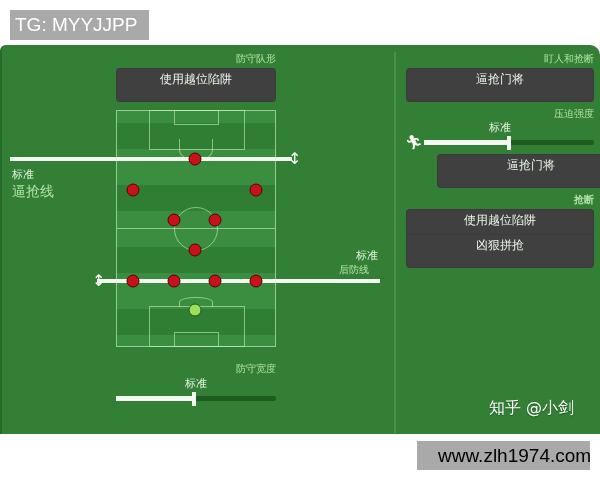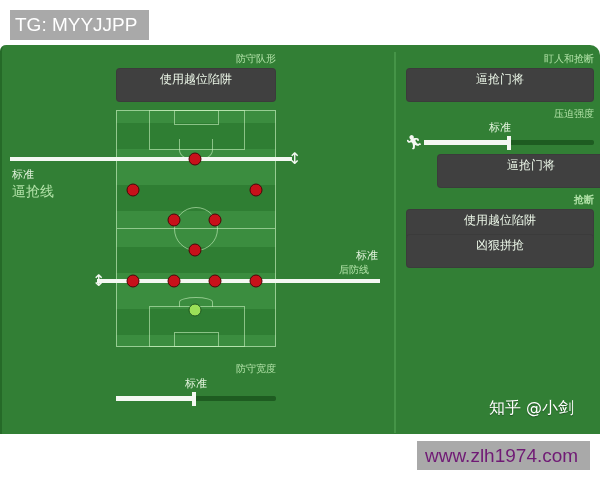--- a/index.html
+++ b/index.html
@@ -20,22 +20,22 @@
     border: 1px solid rgba(200,240,190,.65); }
   .pline { position: absolute; border: 1px solid rgba(200,240,190,.6); }
   .player { position: absolute; width: 13px; height: 13px; border-radius: 50%;
     background: #c8111a; border: 1.5px solid #4a0508; transform: translate(-50%, -50%); }
   .player.gk { background: #9be058; border-color: #1f5a20; }
   .tline { position: absolute; height: 4px; background: #f4f8f2; }
   .track { position: absolute; height: 5px; background: #1e5c21; border-radius: 2px; }
   .fill { position: absolute; height: 5px; background: #f4f8f2; }
   .handle { position: absolute; width: 4px; height: 14px; background: #f4f8f2; }
   .watermark { color: #ffffff; font-size: 16px; text-shadow: 0 1px 1px rgba(0,0,0,.35); }
-  .site { left: 417px; top: 441px; width: 173px; height: 29px; background: #a9a9a9; color: #701a75;
-    font-family: "Liberation Sans", sans-serif; font-size: 19px; line-height: 29px; padding-left: 8px; }
+  .site { left: 417px; top: 441px; width: 173px; height: 29px; background: #a9a9a9; color: #000000;
+    font-family: "Liberation Sans", sans-serif; font-size: 19px; line-height: 29px; padding-left: 21px; }
 </style>
 </head>
 <body>
 
 <div class="abs tg-badge">TG: MYYJJPP</div>
 
 <div class="abs panel"></div>
 <div class="abs divider"></div>
 
 <div class="abs section-label" style="left:116px;top:52px;width:160px;">防守队形</div>

